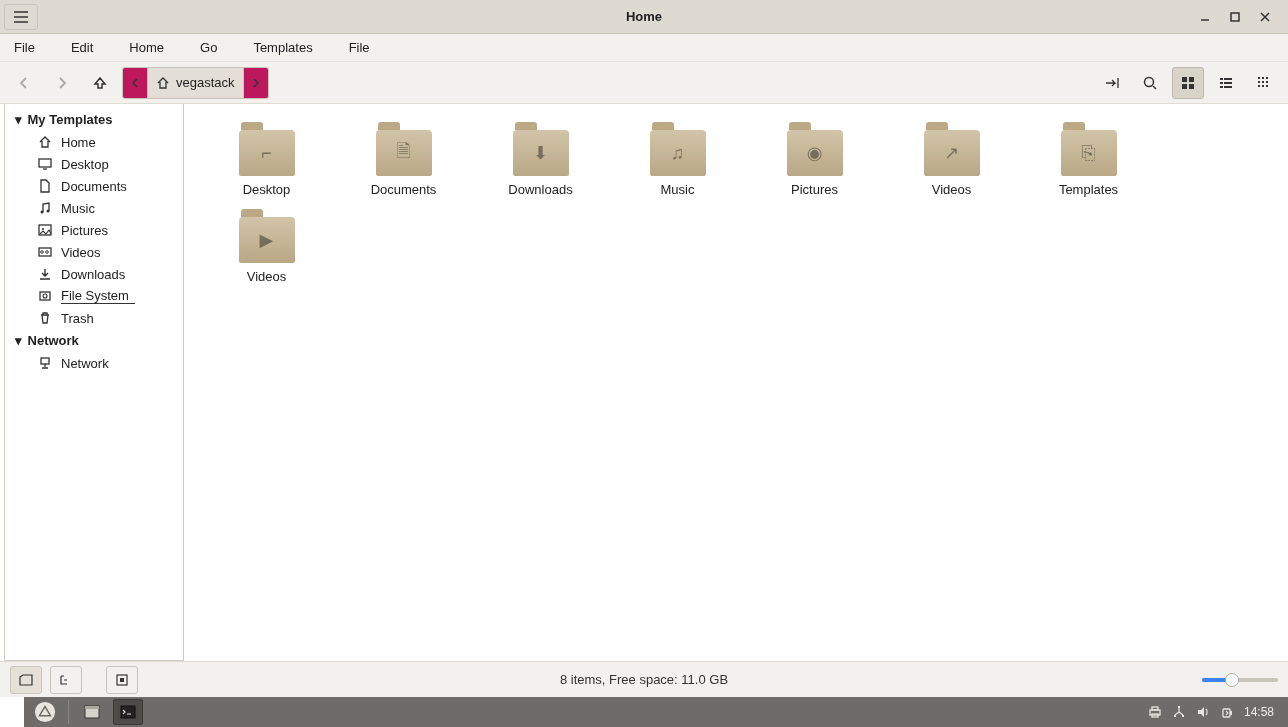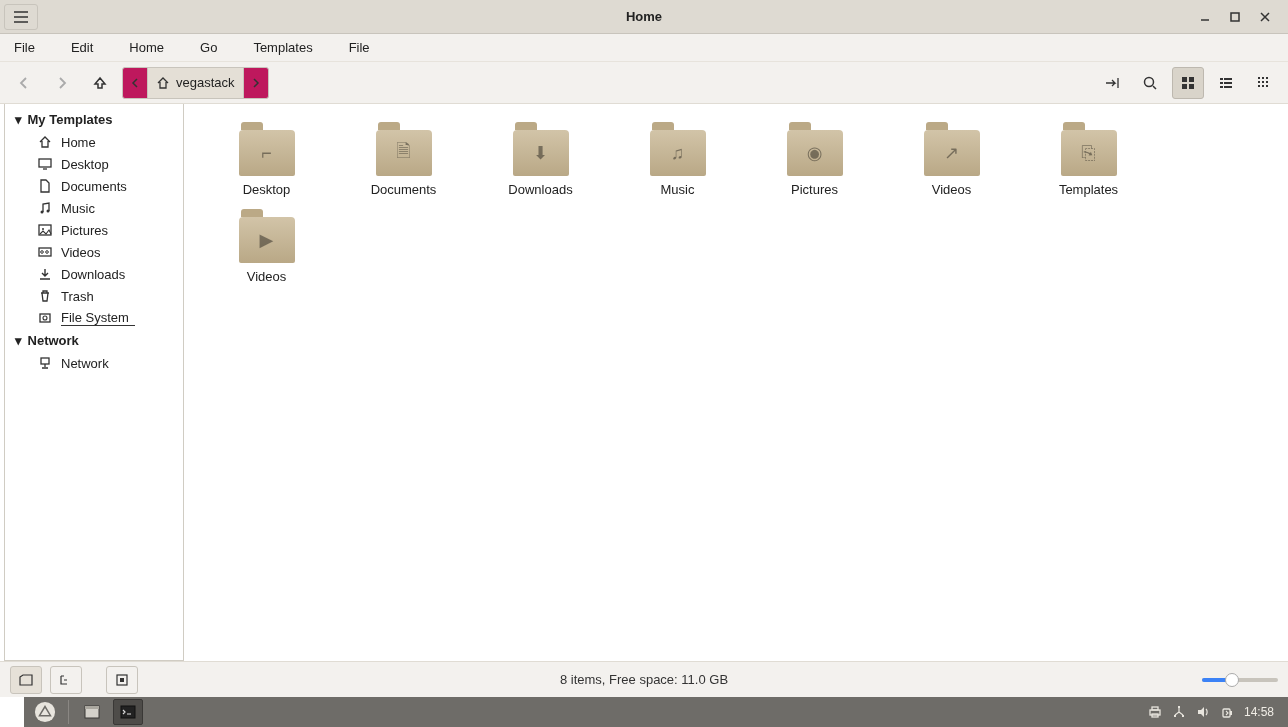--- a/index.html
+++ b/index.html
@@ -247,36 +247,36 @@
           <span class="lbl">Videos</span>
         </div>
         <div class="side-item">
           <span class="ic">
             <svg width="14" height="14" viewBox="0 0 14 14">
               <path d="M7 2v7M4 6l3 3 3-3M2 12h10" fill="none" stroke="#333" stroke-width="1.4"></path>
             </svg>
           </span>
           <span class="lbl">Downloads</span>
         </div>
-        <div class="side-item">
-          <span class="ic">
-            <svg width="14" height="14" viewBox="0 0 14 14">
-              <path d="M3 4h8M5 4V2h4v2M4 4l1 8h4l1-8" fill="none" stroke="#333" stroke-width="1.3"></path>
-            </svg>
-          </span>
-          <span class="lbl">Trash</span>
-        </div>
         <div class="side-item active-fs">
           <span class="ic">
             <svg width="14" height="14" viewBox="0 0 14 14">
               <rect x="2" y="3" width="10" height="8" fill="none" stroke="#333" stroke-width="1.3"></rect>
               <circle cx="7" cy="7" r="2" fill="none" stroke="#333" stroke-width="1.1"></circle>
             </svg>
           </span>
           <span class="lbl">File System</span>
+        </div>
+        <div class="side-item">
+          <span class="ic">
+            <svg width="14" height="14" viewBox="0 0 14 14">
+              <path d="M3 4h8M5 4V2h4v2M4 4l1 8h4l1-8" fill="none" stroke="#333" stroke-width="1.3"></path>
+            </svg>
+          </span>
+          <span class="lbl">Trash</span>
         </div>
       </div>
     <div class="side-section">
       <span>▾</span>
       <span>Network</span>
     </div>
     <div id="side-items-2">
         <div class="side-item">
           <span class="ic">
             <svg width="14" height="14" viewBox="0 0 14 14">

